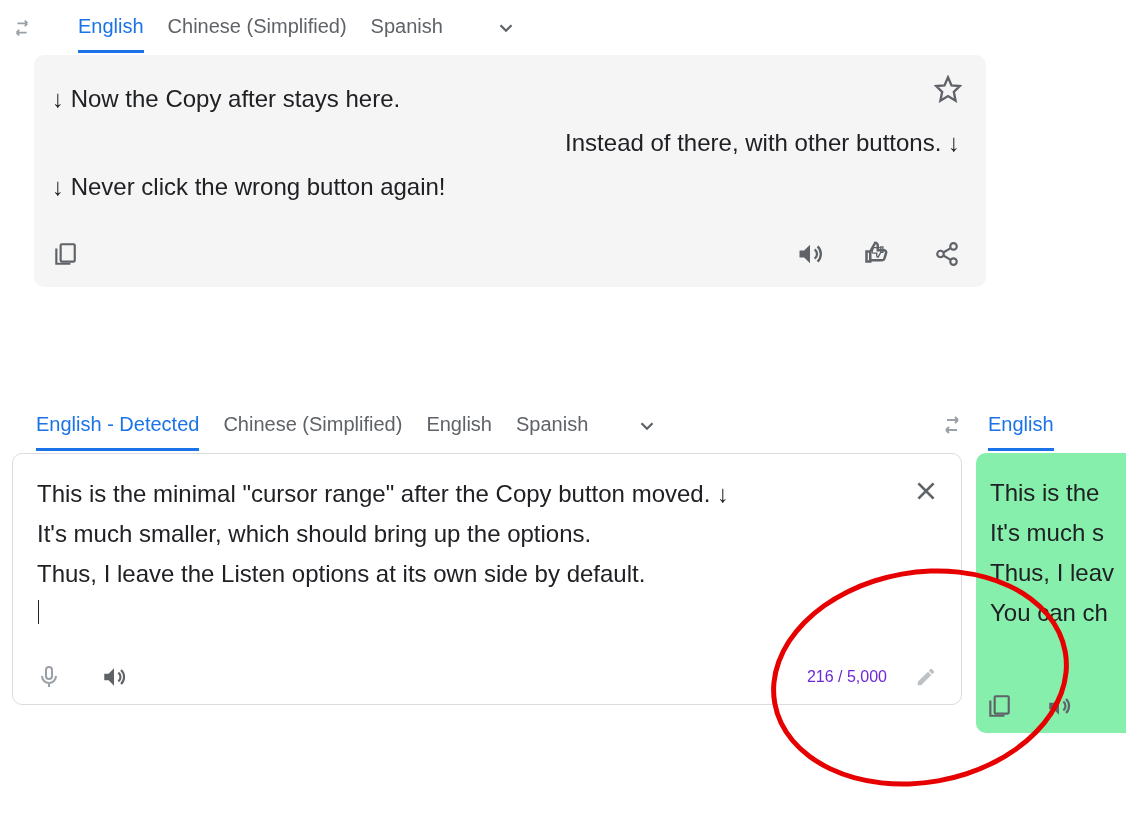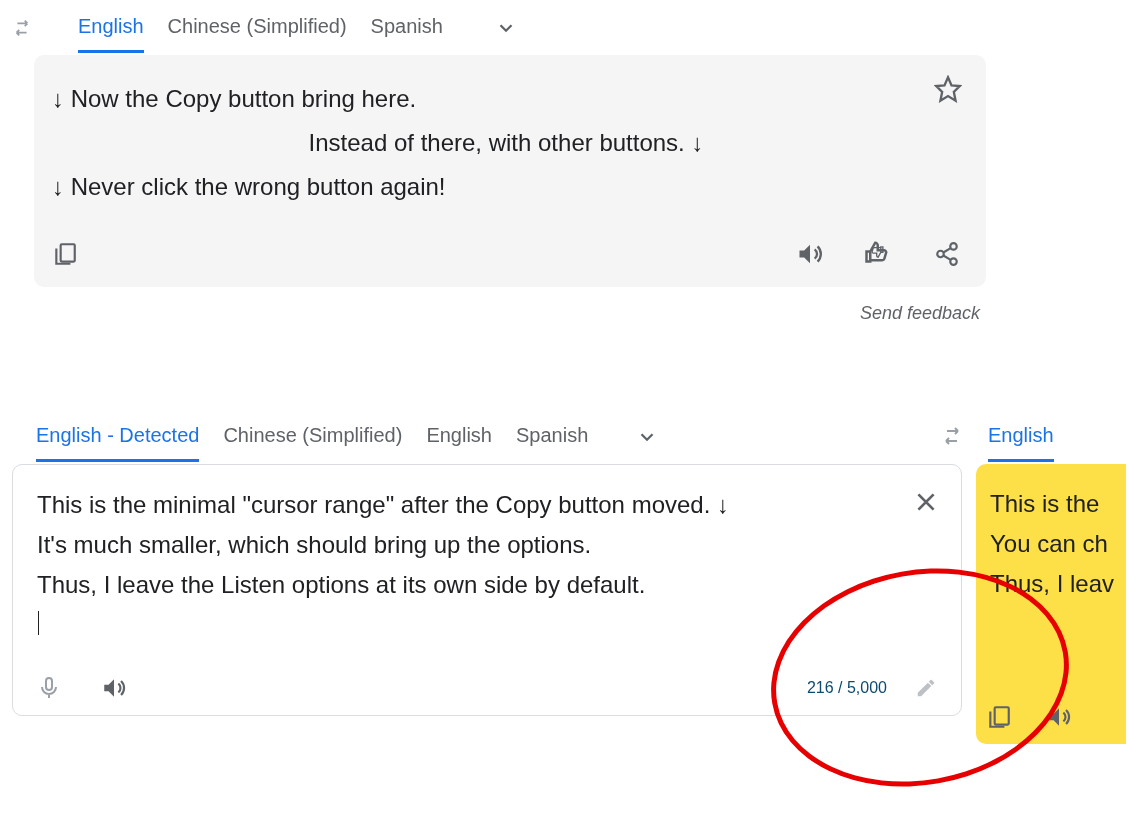--- a/index.html
+++ b/index.html
@@ -59,21 +59,21 @@
       border-radius: 10px;
       padding: 22px 26px 18px 18px;
       position: relative;
     }
     .card-text {
       font-size: 24px;
       line-height: 44px;
       color: #202124;
     }
     .card-text .line1 { }
-    .card-text .line2 { text-align: center; }
+    .card-text .line2 { text-align: right; }
     .card-text .line3 { }
     .card .star {
       position: absolute;
       right: 24px;
       top: 20px;
       color: #5f6368;
       cursor: pointer;
     }
     .card-toolbar {
       display: flex;
@@ -98,40 +98,40 @@
       font-style: italic;
       font-size: 18px;
       color: #5f6368;
       cursor: pointer;
     }
 
     
     .bottom-area {
       position: absolute;
       left: 0;
-      top: 410px;
+      top: 399px;
       width: 1127px;
       display: flex;
       gap: 14px;
     }
     .panel {
       border: 1px solid #dadce0;
       border-radius: 10px;
       background: #fff;
       position: relative;
     }
     .panel.src {
       margin-left: 12px;
       width: 950px;
     }
     .panel.tgt {
       width: 150px;
       border: none;
       border-radius: 10px 0 0 10px;
-      background: #fde047;
+      background: #86efac;
       overflow: hidden;
       flex-shrink: 0;
     }
 
     .ltabrow {
       display: flex;
       align-items: center;
       gap: 24px;
       padding: 0 24px;
       position: relative;
@@ -198,21 +198,21 @@
       justify-content: space-between;
     }
     .panel-footer .leftg {
       display: flex; gap: 40px; align-items: center;
     }
     .panel-footer .rightg {
       display: flex; gap: 28px; align-items: center;
     }
     .charcount {
       font-size: 16px;
-      color: #0c4a6e;
+      color: #6d28d9;
     }
     .pencil { color: #bdc1c6; }
 
     
     .tgt-tabrow {
       display: flex;
       padding-left: 12px;
       height: 54px;
       align-items: center;
     }
@@ -266,21 +266,21 @@
     </span>
   </div>
 
   <div class="card">
     <span class="star icon-btn">
       <svg width="28" height="28" viewBox="0 0 24 24" fill="none" stroke="currentColor" stroke-width="2">
           <polygon points="12 2 15 9 22 9.5 17 14.5 18.5 22 12 18 5.5 22 7 14.5 2 9.5 9 9"></polygon>
         </svg>
     </span>
     <div class="card-text">
-      <div class="line1">↓ Now the Copy button bring here.</div>
+      <div class="line1">↓ Now the Copy after stays here.</div>
       <div class="line2">Instead of there, with other buttons. ↓</div>
       <div class="line3">↓ Never click the wrong button again!</div>
     </div>
     <div class="card-toolbar">
       <div class="tb-left">
         <span class="icon-btn">
           <svg width="26" height="26" viewBox="0 0 24 24" fill="none" stroke="currentColor" stroke-width="2">
               <rect x="8" y="3" width="13" height="16" rx="1"></rect>
               <path d="M4 7v14h13"></path>
             </svg>
@@ -305,21 +305,20 @@
               <circle cx="18" cy="5" r="3"></circle>
               <circle cx="6" cy="12" r="3"></circle>
               <circle cx="18" cy="19" r="3"></circle>
               <path d="M8.6 10.6l6.8-4M8.6 13.4l6.8 4"></path>
             </svg>
         </span>
       </div>
     </div>
   </div>
 
-  <div class="feedback">Send feedback</div>
 </div>
 
 <div class="bottom-area">
 
   <div style="display:flex;flex-direction:column;">
     <div class="ltabrow" style="margin-left:12px;width:950px;">
       <span class="ltab active">English - Detected</span>
       <span class="ltab">Chinese (Simplified)</span>
       <span class="ltab">English</span>
       <span class="ltab">Spanish</span>
@@ -378,22 +377,23 @@
     </div>
   </div>
 
   <div style="display:flex;flex-direction:column;">
     <div class="tgt-tabrow">
       <span class="ltab active">English</span>
     </div>
     <div class="panel tgt" style="height:280px;">
       <div class="tgt-text">
         <div>This is the</div>
+        <div>It's much s</div>
+        <div>Thus, I leav</div>
         <div>You can ch</div>
-        <div>Thus, I leav</div>
       </div>
       <div class="tgt-footer">
         <span class="icon-btn">
           <svg width="26" height="26" viewBox="0 0 24 24" fill="none" stroke="#5f6368" stroke-width="2">
               <rect x="8" y="3" width="13" height="16" rx="1"></rect>
               <path d="M4 7v14h13"></path>
             </svg>
         </span>
         <span class="icon-btn">
           <svg width="26" height="26" viewBox="0 0 24 24" fill="#5f6368">

